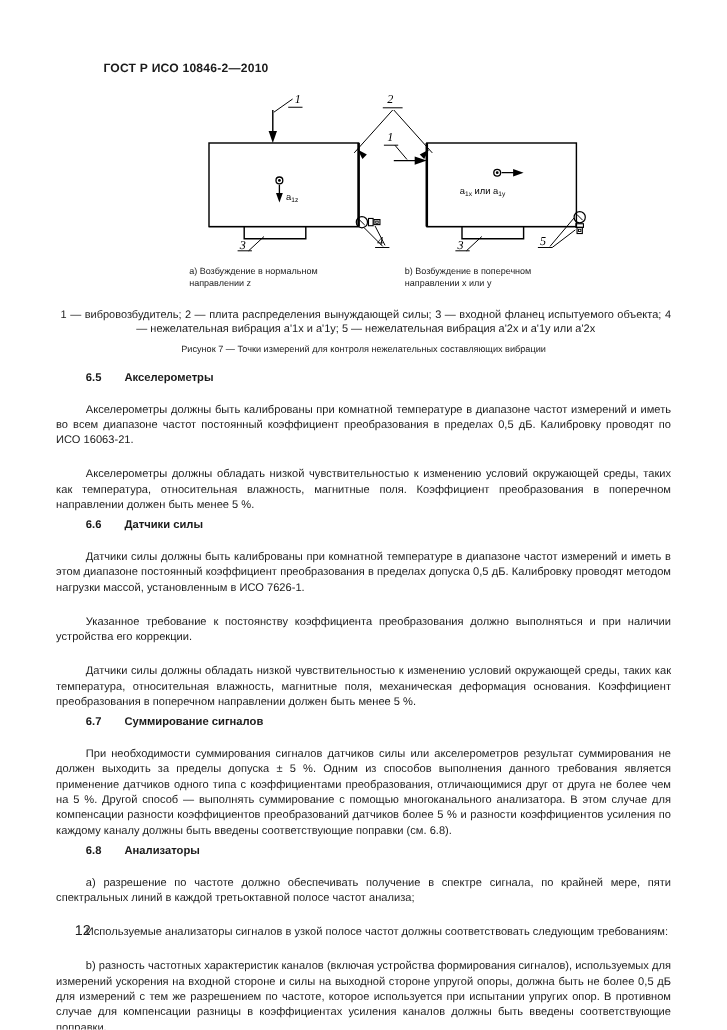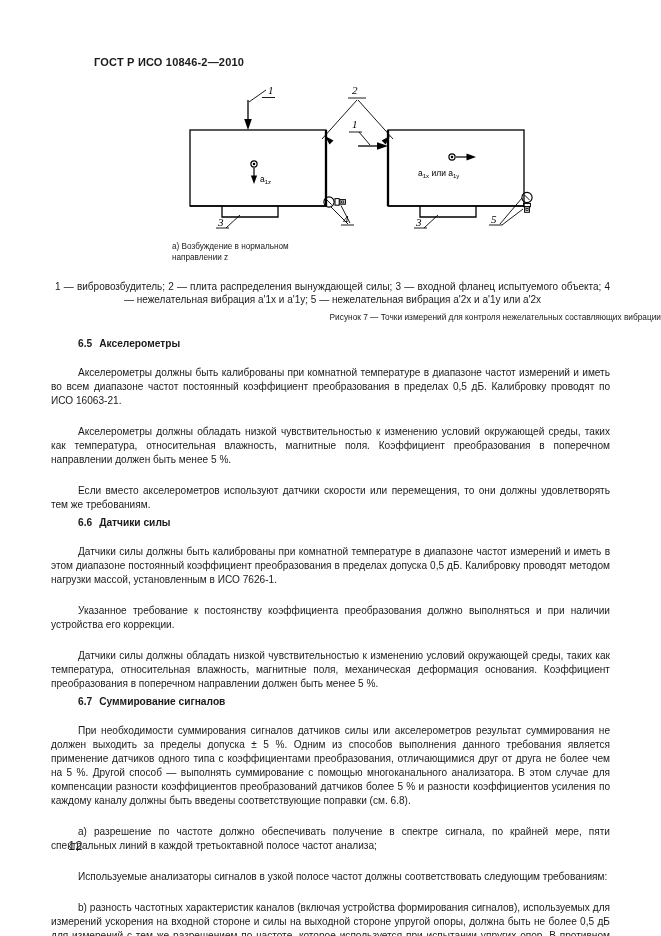--- a/index.html
+++ b/index.html
@@ -65,40 +65,40 @@
     text-align: justify;
     text-align-last: center;
     color: #1a1a1a;
   }
 
   .fig-title {
     position: absolute;
     top: 228px;
     left: 0;
     width: 661px;
-    text-align: right;
+    text-align: center;
     font-size: 8.3px;
     color: #1a1a1a;
   }
 
   
   .body {
     position: absolute;
     top: 338px;
     left: 51px;
     width: 559px;
   }
   h3.sec {
     font-size: 10.2px;
     font-weight: bold;
     margin: 0 0 6px 0;
     padding: 0;
     text-indent: 27px;
   }
-  h3.sec .n { margin-right: 7px; }
+  h3.sec .n { margin-right: 21px; }
   p.para {
     font-size: 10.1px;
     line-height: 14.0px;
     margin: 17px 0 0 0;
     padding: 0;
     text-indent: 27px;
     text-align: justify;
     hyphens: manual;
   }
   p.gapafter { margin-bottom: 5px; }
@@ -202,35 +202,39 @@
       <text x="491" y="139" font-family="Liberation Serif, serif" font-size="11" font-style="italic" fill="#000">5</text>
 
       <text x="260" y="98" font-family="Liberation Sans, sans-serif" font-size="8.5" fill="#000">a<tspan font-size="6" dy="2">1z</tspan></text>
       <text x="418" y="92" font-family="Liberation Sans, sans-serif" font-size="8.5" fill="#000">a<tspan font-size="6" dy="2">1x</tspan><tspan dy="-2" font-size="8.5"> или a</tspan><tspan font-size="6" dy="2">1y</tspan></text>
     </svg>
 
     <div class="fig-sub left">
       <span>a) Возбуждение в нормальном</span><br>
       <span>направлении z</span>
     </div>
+    <div class="fig-sub right">
+      <span>b) Возбуждение в поперечном</span><br>
+      <span>направлении x или y</span>
+    </div>
 
     <div class="fig-legend">1 — вибровозбудитель; 2 — плита распределения вынуждающей силы; 3 — входной фланец испытуемого объекта; 4 — нежелательная вибрация a'1x и a'1y; 5 — нежелательная вибрация a'2x и a'1y или a'2x</div>
     <div class="fig-title">Рисунок 7 — Точки измерений для контроля нежелательных составляющих вибрации</div>
   </div>
 
   <div class="body">
       <h3 class="sec"><span class="n">6.5</span><span>Акселерометры</span></h3>
       <p class="para">Акселерометры должны быть калиброваны при комнатной температуре в диапазоне частот измерений и иметь во всем диапазоне частот постоянный коэффициент преобразования в пределах 0,5 дБ. Калибровку проводят по ИСО 16063-21.</p>
       <p class="para">Акселерометры должны обладать низкой чувствительностью к изменению условий окружающей среды, таких как температура, относительная влажность, магнитные поля. Коэффициент преобразования в поперечном направлении должен быть менее 5 %.</p>
-      <p class="para gapafter">Если вместо акселерометров используют датчики скорости или перемещения, то они должны удовлетворять тем же требованиям.</p>
       <h3 class="sec gapbefore"><span class="n">6.6</span><span>Датчики силы</span></h3>
       <p class="para">Датчики силы должны быть калиброваны при комнатной температуре в диапазоне частот измерений и иметь в этом диапазоне постоянный коэффициент преобразования в пределах допуска 0,5 дБ. Калибровку проводят методом нагрузки массой, установленным в ИСО 7626-1.</p>
       <p class="para">Указанное требование к постоянству коэффициента преобразования должно выполняться и при наличии устройства его коррекции.</p>
       <p class="para gapafter">Датчики силы должны обладать низкой чувствительностью к изменению условий окружающей среды, таких как температура, относительная влажность, магнитные поля, механическая деформация основания. Коэффициент преобразования в поперечном направлении должен быть менее 5 %.</p>
       <h3 class="sec gapbefore"><span class="n">6.7</span><span>Суммирование сигналов</span></h3>
       <p class="para gapafter">При необходимости суммирования сигналов датчиков силы или акселерометров результат суммирования не должен выходить за пределы допуска ± 5 %. Одним из способов выполнения данного требования является применение датчиков одного типа с коэффициентами преобразования, отличающимися друг от друга не более чем на 5 %. Другой способ — выполнять суммирование с помощью многоканального анализатора. В этом случае для компенсации разности коэффициентов преобразований датчиков более 5 % и разности коэффициентов усиления по каждому каналу должны быть введены соответствующие поправки (см. 6.8).</p>
+      <h3 class="sec gapbefore"><span class="n">6.8</span><span>Анализаторы</span></h3>
       <p class="para">a)  разрешение по частоте должно обеспечивать получение в спектре сигнала, по крайней мере, пяти спектральных линий в каждой третьоктавной полосе частот анализа;</p>
       <p class="para">Используемые анализаторы сигналов в узкой полосе частот должны соответствовать следующим требованиям:</p>
       <p class="para gapafter">b)  разность частотных характеристик каналов (включая устройства формирования сигналов), используемых для измерений ускорения на входной стороне и силы на выходной стороне упругой опоры, должна быть не более 0,5 дБ для измерений с тем же разрешением по частоте, которое используется при испытании упругих опор. В противном случае для компенсации разницы в коэффициентах усиления каналов должны быть введены соответствующие поправки.</p>
     </div>
 
   <div class="pageno">12</div>
 </div>
 
 </body></html>

